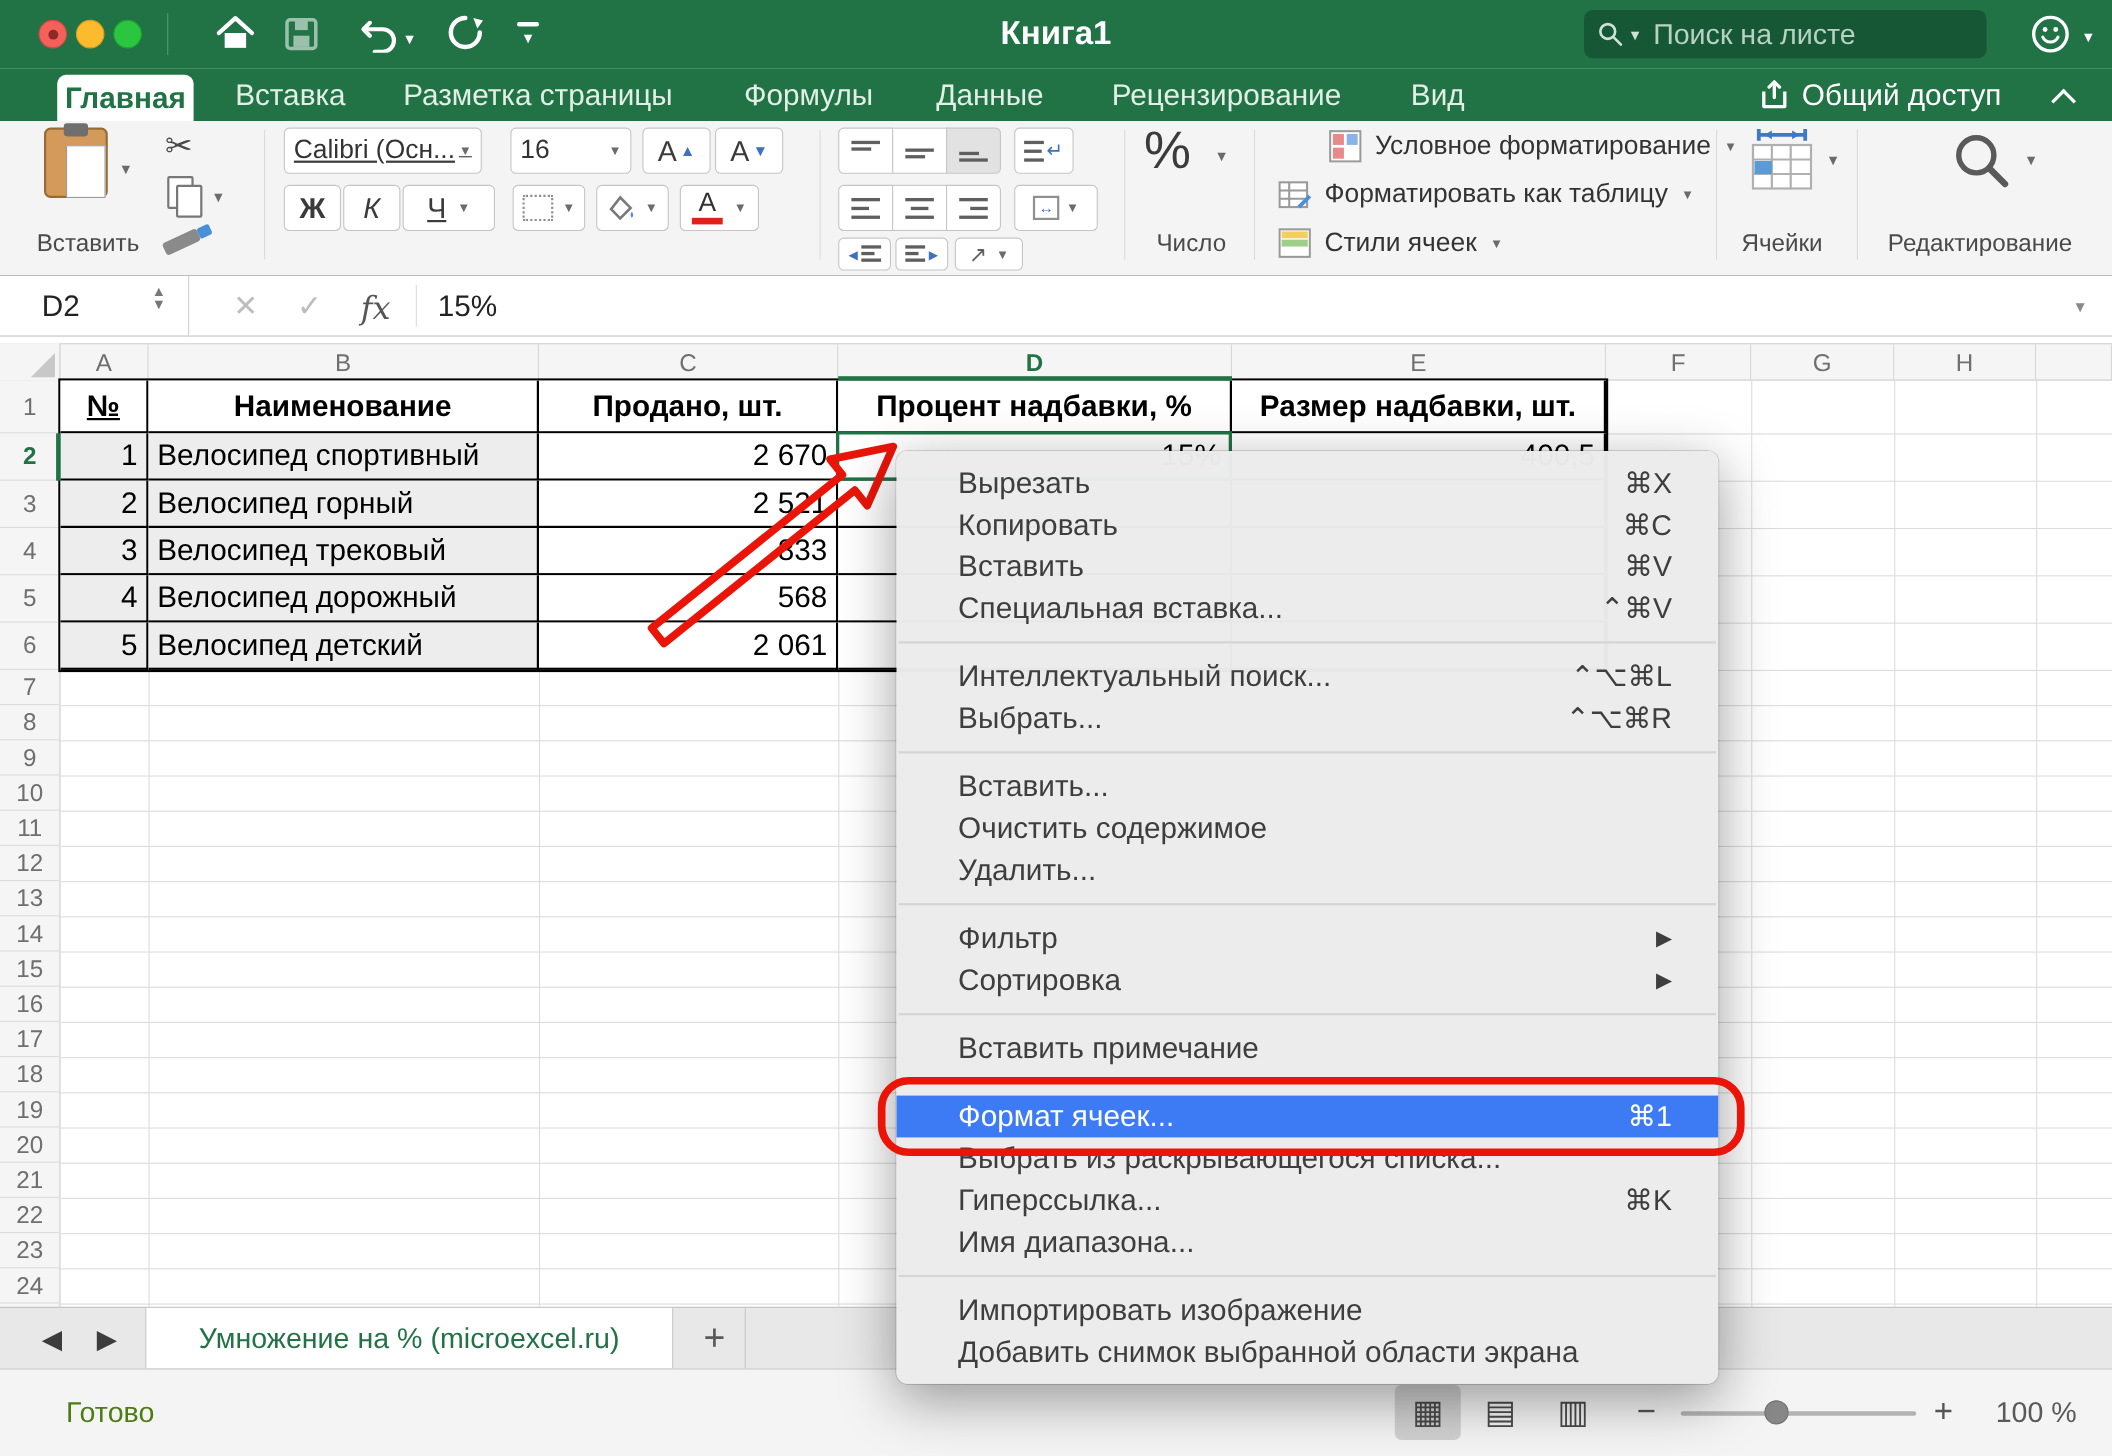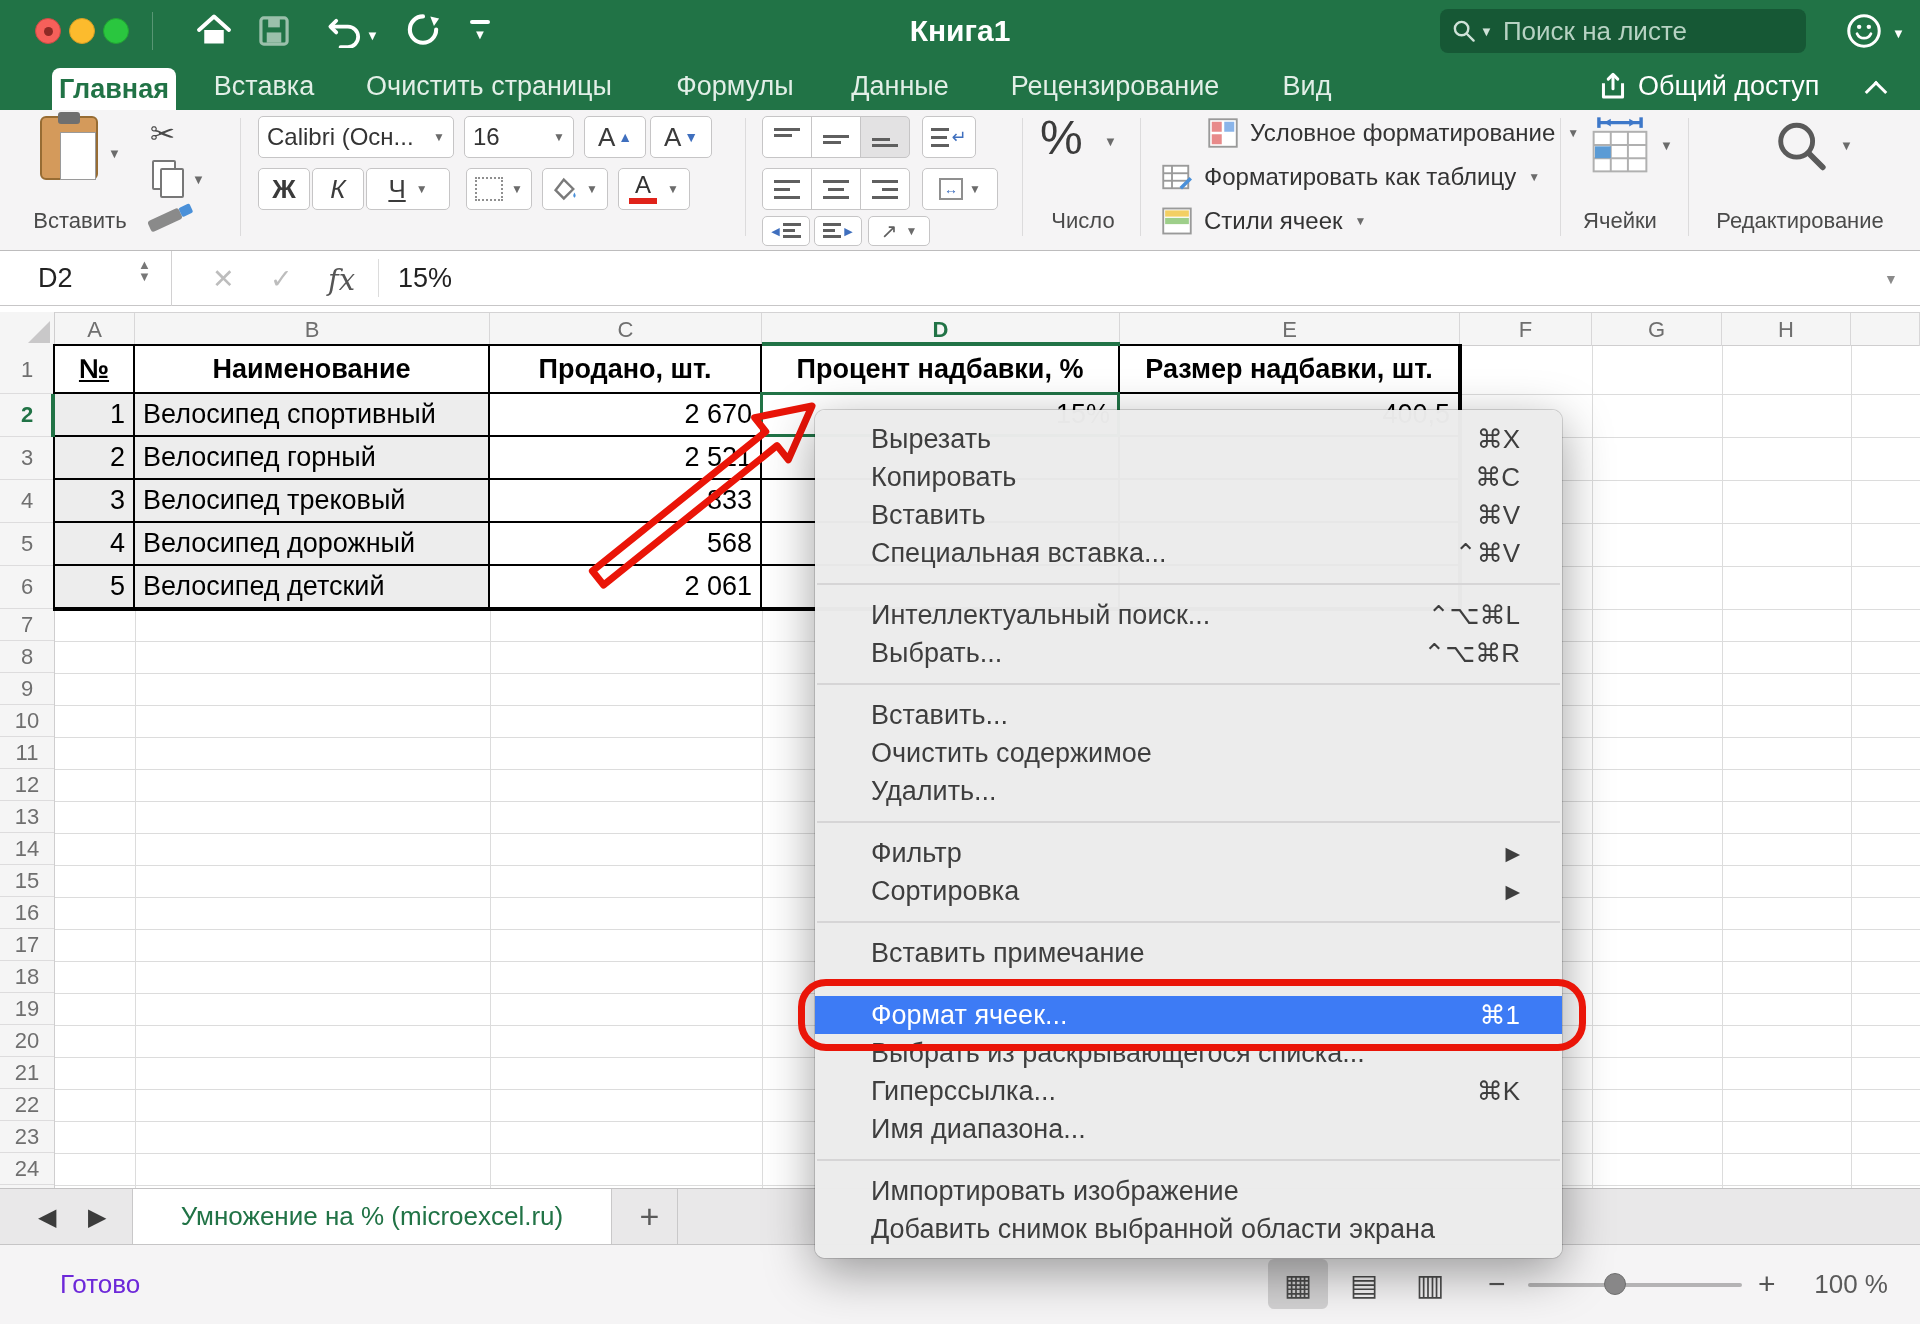--- a/index.html
+++ b/index.html
@@ -129,21 +129,21 @@
             border-top:1px solid #c3c2c3;box-sizing:border-box;}
   .snav{position:absolute;top:14px;font-size:24px;color:#3c3c3c;}
   #sheet-tab{position:absolute;left:132px;top:0;width:480px;height:55px;background:#fff;
              border-left:1px solid #c9c8c9;border-right:1px solid #c9c8c9;box-sizing:border-box;
              display:flex;align-items:center;justify-content:center;color:#217346;font-size:26px;}
   #sheet-add{position:absolute;left:622px;top:0;width:56px;height:55px;border-right:1px solid #c9c8c9;box-sizing:border-box;
              display:flex;align-items:center;justify-content:center;font-size:34px;color:#5a5a5a;}
 
   
   #statusbar{position:absolute;left:0;top:1244px;width:1920px;height:80px;background:#f5f4f5;border-top:1px solid #c6c5c6;box-sizing:border-box;}
-  #sb-ready{position:absolute;left:60px;top:24px;font-size:26px;color:#6d28d9;}
+  #sb-ready{position:absolute;left:60px;top:24px;font-size:26px;color:#4d7c0f;}
   .vbtn{position:absolute;top:14px;width:60px;height:50px;border-radius:6px;display:flex;align-items:center;justify-content:center;
         font-size:30px;color:#4a4a4a;}
   .vbtn.sel{background:#d2d1d2;}
   #zoom-minus{position:absolute;left:1488px;top:22px;font-size:30px;color:#555;}
   #zoom-track{position:absolute;left:1528px;top:1282px;width:214px;height:4px;background:#b4b3b4;border-radius:2px;top:38px;}
   #zoom-knob{position:absolute;left:1604px;top:28px;width:22px;height:22px;border-radius:50%;background:#888788;border:1px solid #6f6f6f;box-sizing:border-box;}
   #zoom-plus{position:absolute;left:1758px;top:22px;font-size:30px;color:#555;}
   #zoom-val{position:absolute;left:1798px;top:24px;width:90px;text-align:right;font-size:26px;color:#5a5a5a;}
 
   svg{display:block;}
@@ -209,21 +209,21 @@
         <path d="M8 15 a5.5 5.5 0 0 0 10 0" fill="none" stroke="#fff" stroke-width="2" stroke-linecap="round"></path>
       </svg>
   </div>
   <div class="tbicon" style="left:1892px;top:26px;font-size:13px;">▼</div>
 </div>
 
 <div id="tabrow">
   <div id="tabs-holder">
       <div class="rtab active" style="left: 52px; width: 124px;">Главная</div>
       <div class="rtab" style="left: 208px; width: 112px;">Вставка</div>
-      <div class="rtab" style="left: 358px; width: 262px;">Очистить страницы</div>
+      <div class="rtab" style="left: 358px; width: 262px;">Разметка страницы</div>
       <div class="rtab" style="left: 668px; width: 134px;">Формулы</div>
       <div class="rtab" style="left: 846px; width: 108px;">Данные</div>
       <div class="rtab" style="left: 1003px; width: 224px;">Рецензирование</div>
       <div class="rtab" style="left: 1278px; width: 58px;">Вид</div>
     </div>
   <div id="share">
     <svg width="30" height="30" viewBox="0 0 22 22">
         <path d="M4 9 V19 H18 V9" fill="none" stroke="#fff" stroke-width="2.2" stroke-linejoin="round"></path>
         <path d="M11 13 V3" stroke="#fff" stroke-width="2.2" stroke-linecap="round"></path>
         <path d="M7.5 6 L11 2.5 L14.5 6" fill="none" stroke="#fff" stroke-width="2.2" stroke-linecap="round" stroke-linejoin="round"></path>
@@ -247,21 +247,21 @@
       <div class="page"></div>
     </div>
   <div class="ddl" style="position:absolute;left:108px;top:36px;">▼</div>
   <div class="rlabel" style="left:18px;top:98px;width:124px;">Вставить</div>
   <div class="uni-ic" style="left:150px;top:6px;font-size:30px;">✂</div>
   <div class="copy-ic" style="left:152px;top:50px;"></div>
   <div class="copy-ic" style="left:160px;top:58px;"></div>
   <div class="ddl" style="position:absolute;left:192px;top:62px;">▼</div>
   <div class="brush" style="left:148px;top:104px;"></div>
 
-  <div class="rbtn combo" style="left:258px;top:6px;width:196px;height:42px;">
+  <div class="rbtn combo" style="left:258px;top:6px;width:180px;height:42px;text-decoration:underline;">
     <span class="txt">Calibri (Осн...</span>
     <span class="dd">▼</span>
   </div>
   <div class="rbtn combo" style="left:464px;top:6px;width:110px;height:42px;">
     <span class="txt">16</span>
     <span class="dd">▼</span>
   </div>
   <div class="rbtn" style="left:584px;top:6px;width:62px;height:42px;gap:3px;">
     <span style="font-size:26px;">A</span>
       <span class="blue" style="font-size:14px;">▲</span>

